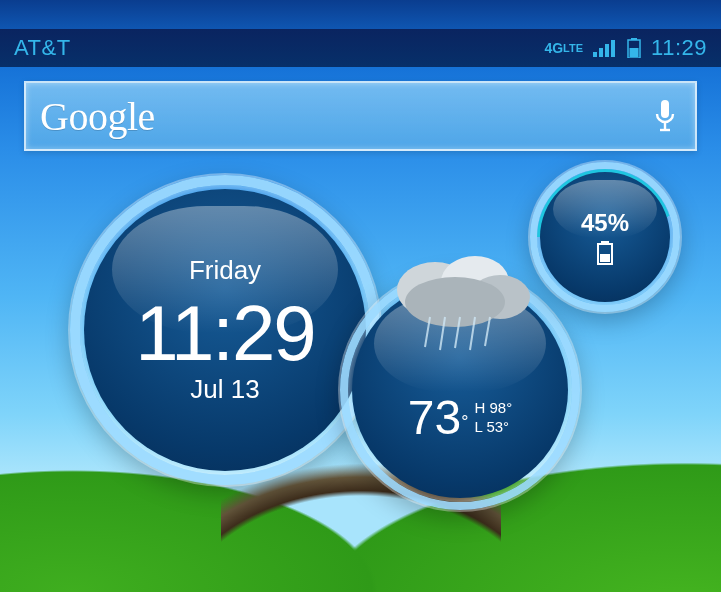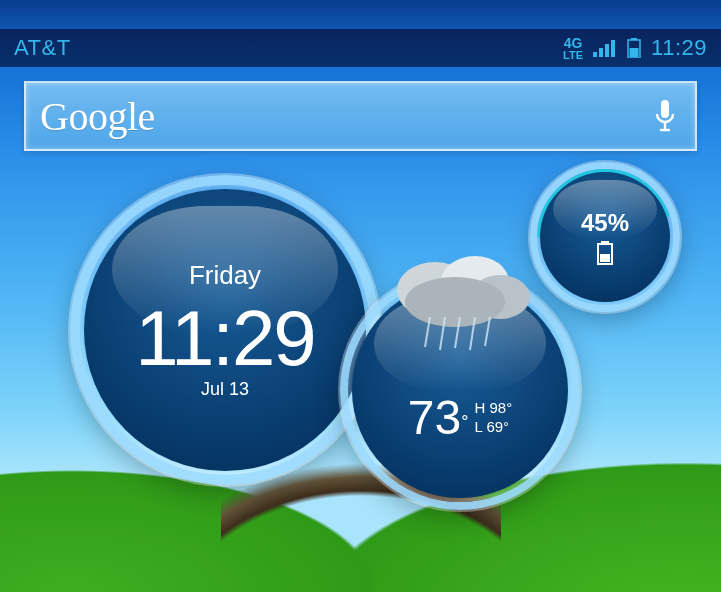--- a/index.html
+++ b/index.html
@@ -40,21 +40,21 @@
     align-items: center;
     padding: 0 14px;
     color: #34b6ea;
     font-size: 22px;
     z-index: 50;
     margin-top: 29px;
   }
   .status-bar .carrier { letter-spacing: 0.5px; font-weight: 500; }
   .status-bar .spacer { flex: 1; }
   .status-bar .right { display: flex; align-items: center; gap: 10px; }
-  .lte { font-size: 11px; font-weight: 700; line-height: 1; display: flex; flex-direction: column; align-items: center; }
+  .lte { font-size: 11px; font-weight: 700; line-height: 1; display: flex; flex-direction: row; align-items: center; }
   .lte .l1 { font-size: 14px; }
   .signal-icon { width: 24px; height: 18px; }
   .batt-status { width: 14px; height: 20px; }
   .status-time { font-size: 22px; letter-spacing: 0.5px; }
 
   
   .search-wrap {
     position: relative;
     z-index: 40;
     margin: 14px 24px 0 24px;
@@ -107,21 +107,21 @@
     height: 45%;
     border-radius: 50% / 60%;
     background: linear-gradient(to bottom, rgba(255,255,255,0.35), rgba(255,255,255,0.0));
     pointer-events: none;
   }
 
   
   .clock { left: 70px; top: 25px; width: 310px; height: 310px; }
   .clock .day { font-size: 26px; font-weight: 300; margin-top: 20px;}
   .clock .time { font-size: 78px; font-weight: 200; letter-spacing: -2px; margin: 8px 0 2px; line-height: 1; }
-  .clock .date { font-size: 18px; font-weight: 300; margin-bottom: 20px;}
+  .clock .date { font-size: 26px; font-weight: 300; margin-bottom: 20px;}
 
   
   .weather { left: 340px; top: 120px; width: 240px; height: 240px; }
   .weather .ring { border-width: 8px; }
   .weather .inner { inset: 12px; }
   .weather .temp-row { display: flex; align-items: center; gap: 6px; margin-top: 55px;}
   .weather .temp { font-size: 48px; font-weight: 300; line-height: 1;}
   .weather .deg { font-size: 18px; vertical-align: super; }
   .weather .hl { font-size: 15px; line-height: 1.25; text-align: left; }
   .weather .city { font-size: 18px; margin-top: 4px; font-weight: 400;}
@@ -199,21 +199,21 @@
   <div class="bubble weather">
     <div class="ring"></div>
     <div class="inner">
       <div class="gloss"></div>
       <div class="temp-row">
         <span>
           <span class="temp">73</span><span class="deg">°</span>
         </span>
         <span class="hl">
           <div>H 98°</div>
-          <div>L 69°</div>
+          <div>L 53°</div>
         </span>
       </div>
     </div>
     <svg class="cloud" viewBox="0 0 170 110">
       <ellipse cx="60" cy="48" rx="38" ry="28" fill="#cfd6da"></ellipse>
       <ellipse cx="100" cy="40" rx="34" ry="26" fill="#e5eaee"></ellipse>
       <ellipse cx="125" cy="55" rx="30" ry="22" fill="#b9c2c8"></ellipse>
       <ellipse cx="80" cy="60" rx="50" ry="25" fill="#aab4ba"></ellipse>
       <g stroke="#cfe7f5" stroke-width="2" opacity="0.8">
         <line x1="55" y1="75" x2="50" y2="105"></line>

